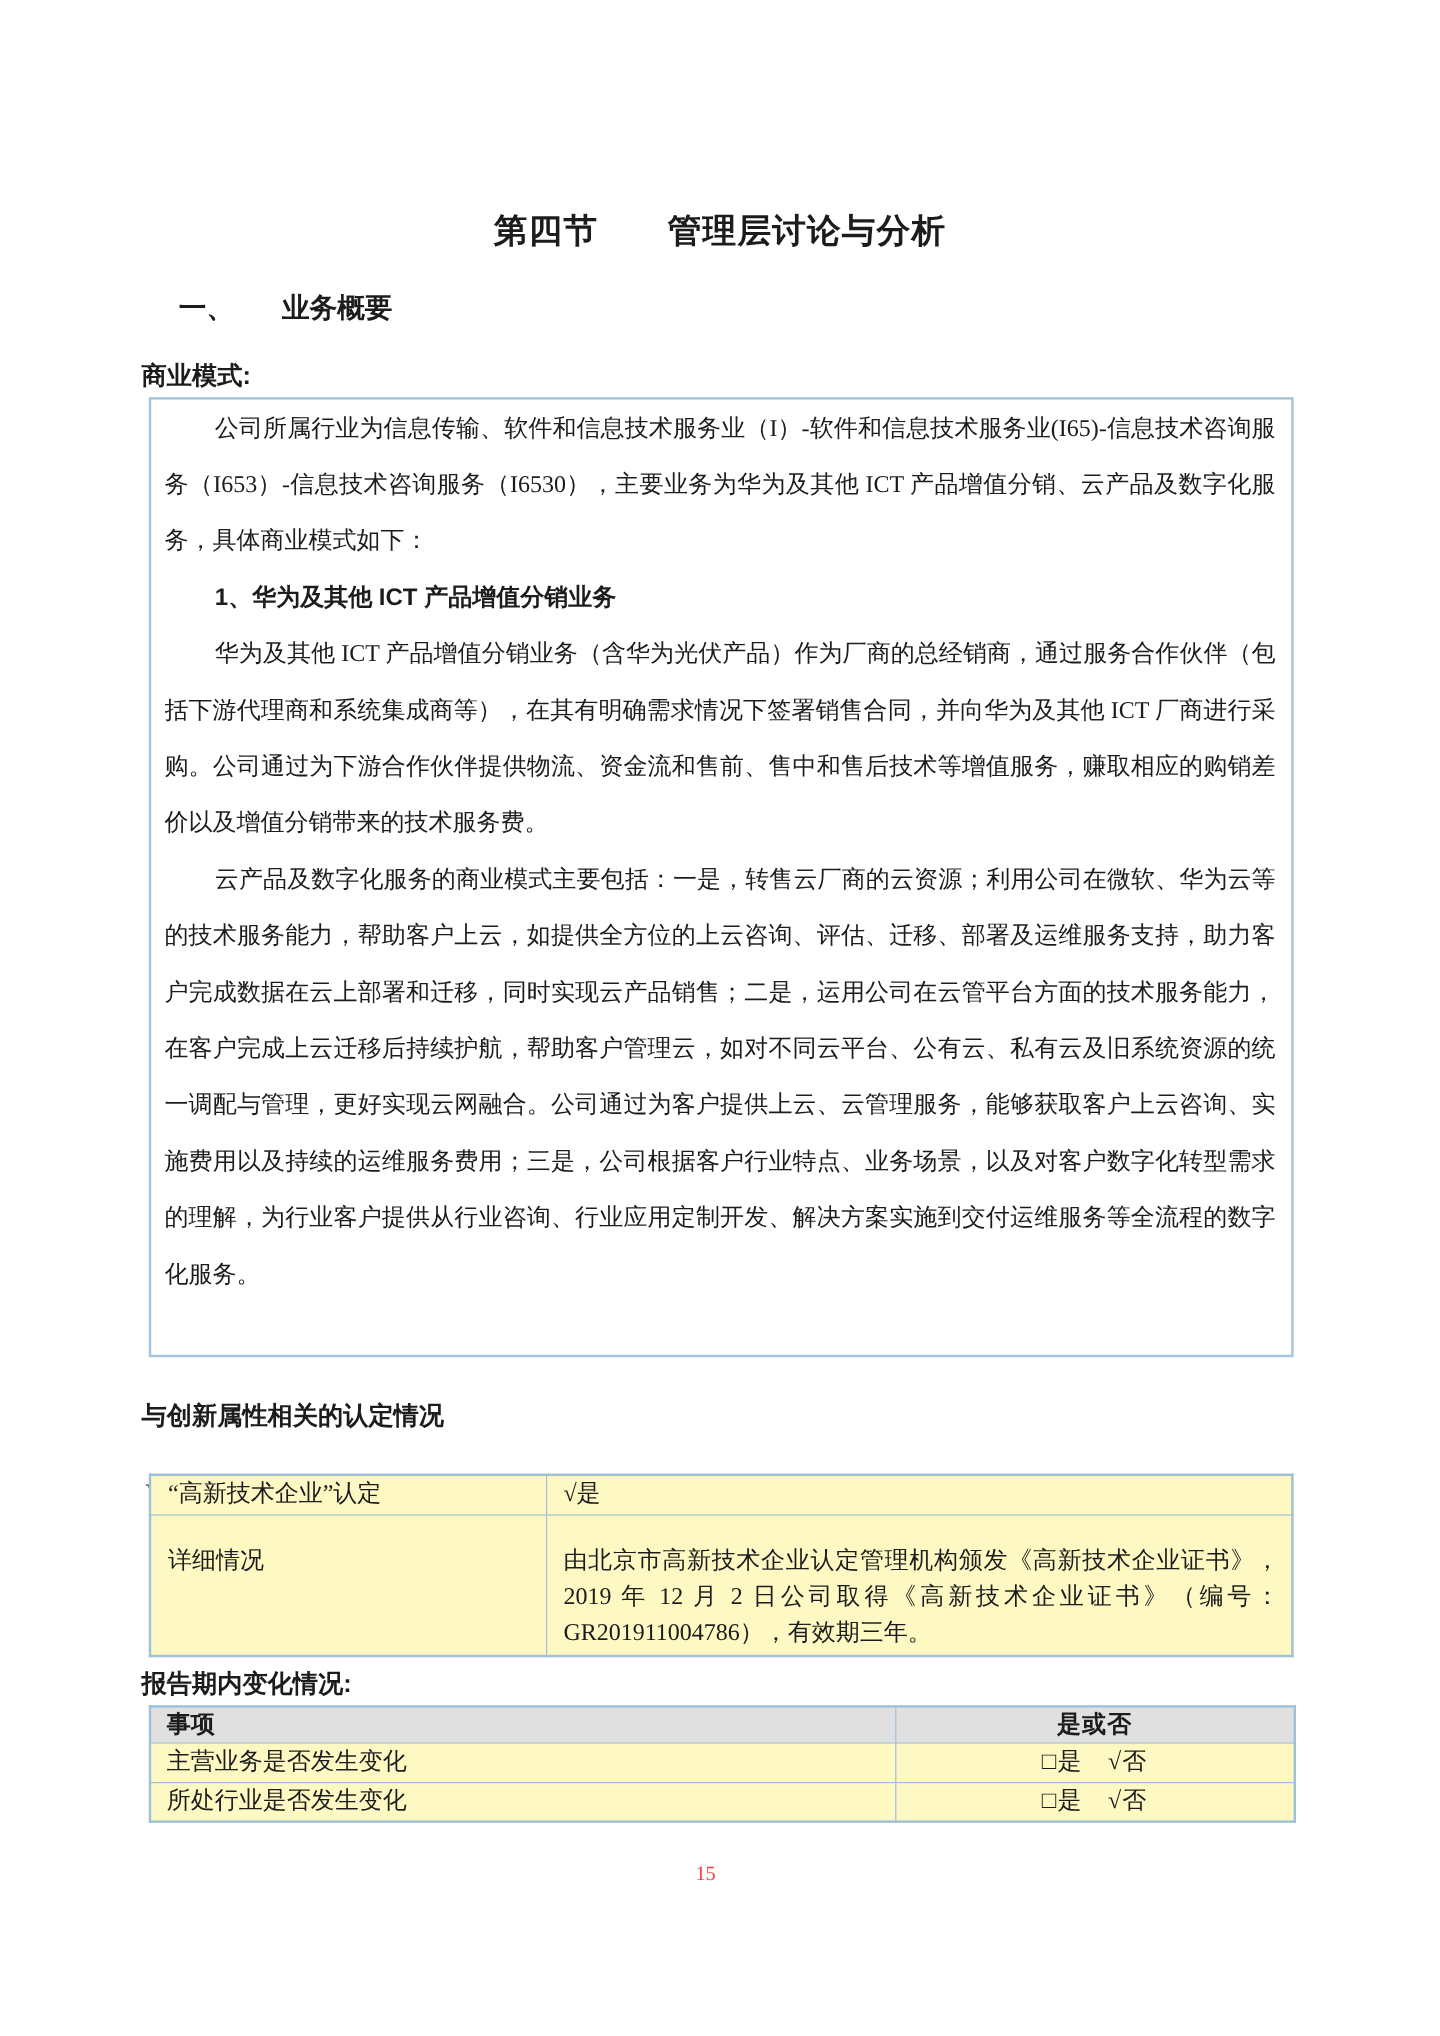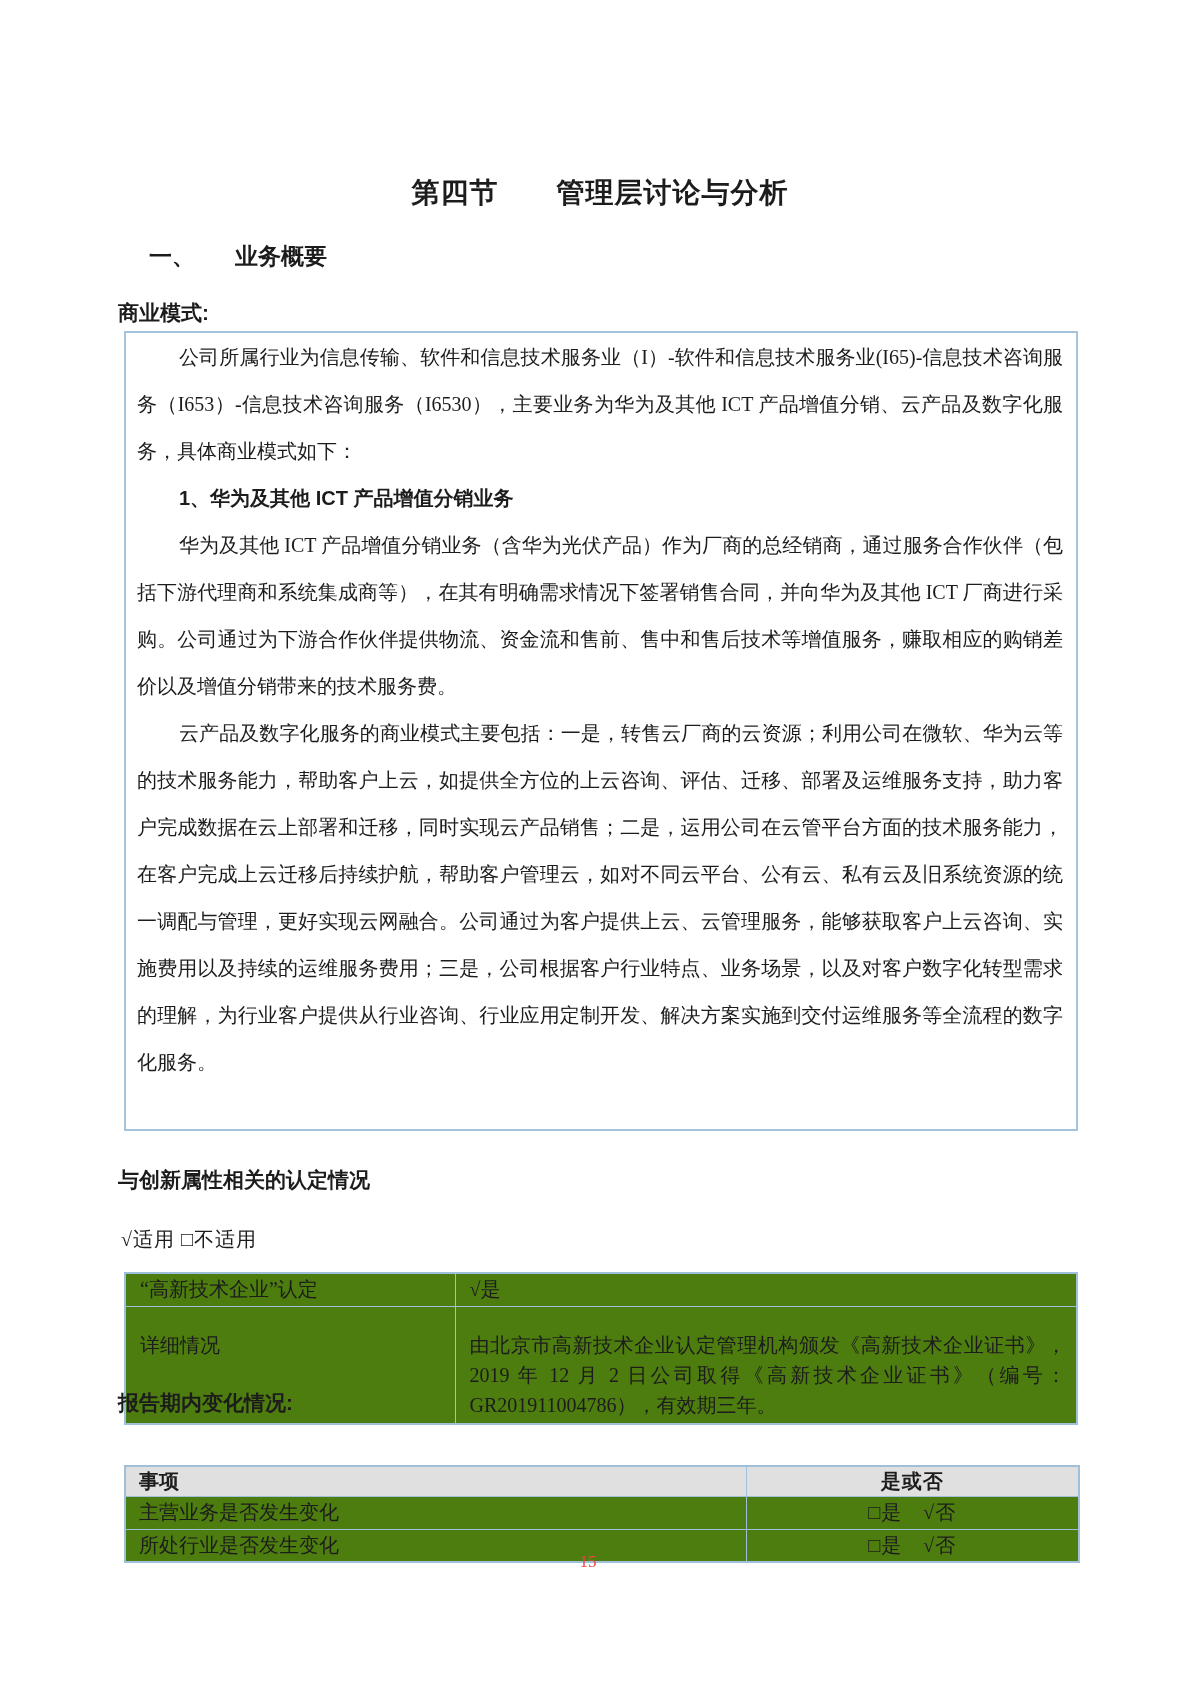--- a/index.html
+++ b/index.html
@@ -53,21 +53,21 @@
   .bm-box p.bm-subhead {
     font-family:"Liberation Sans","DejaVu Sans",sans-serif;
     font-weight:bold; text-align:left;
   }
 
   .applicability {
     position:absolute; top:1197px; left:121px;
     font-size:20px; letter-spacing:1px;margin-top:29px;
   }
 
-  table { border-collapse:collapse; table-layout:fixed; background:#4d7c0f;margin-top:44px; }
+  table { border-collapse:collapse; table-layout:fixed; background:#fef9c3; }
 
   .t1 {
     position:absolute; top:1228px; left:124px; width:954px;
     border:2px solid #9fc0db;
   }
   .t1 td {
     border:1px solid #9fc0db;
     font-size:20px; vertical-align:top;
     padding:2px 10px 3px 14px;
     line-height:30px;

